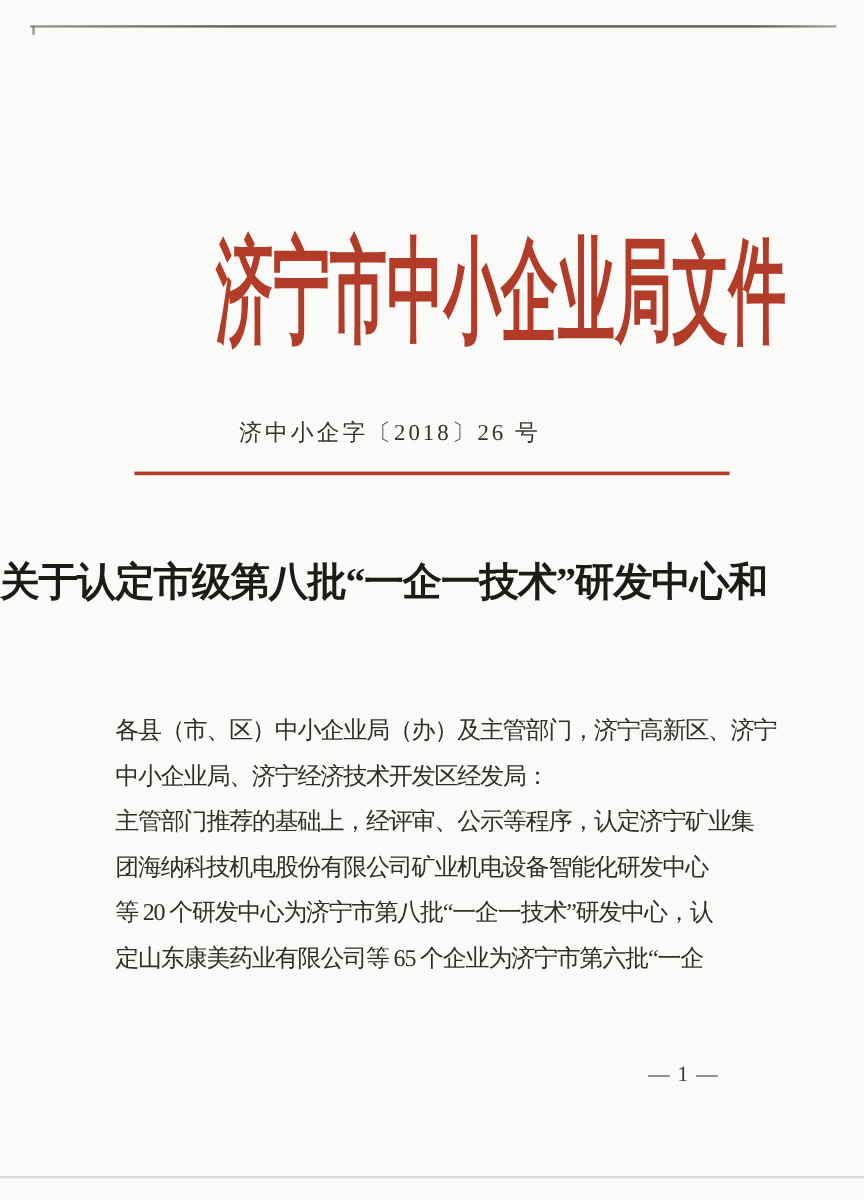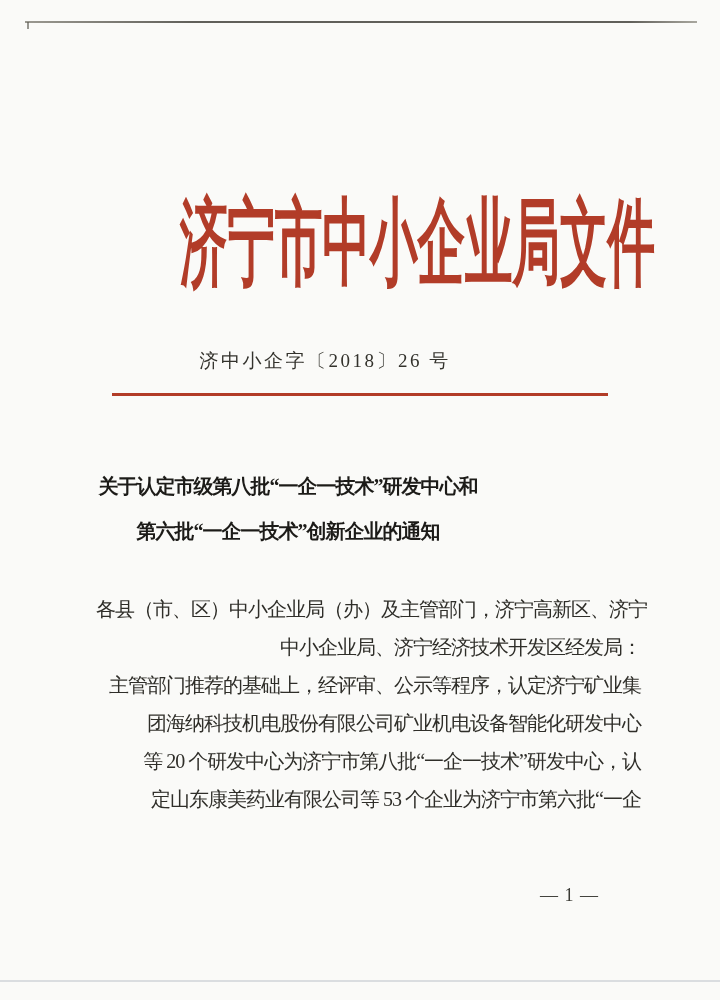--- a/index.html
+++ b/index.html
@@ -57,34 +57,33 @@
     position: absolute; top: 393px; left: 50%;
     transform: translateX(-50%);
     width: 496px; height: 3px;
     background: var(--accent-red);
   }
   .doc-title {
     position: absolute; top: 464px; left: 0; width: 576px;
     text-align: center;
     color: var(--ink-dark);
     font-weight: bold;
-    font-size: 20px; letter-spacing: -1px;
+    font-size: 33px; letter-spacing: -1px;
     line-height: 45px;
   }
   .doc-title .t-line { white-space: nowrap; }
   .body-text {
     position: absolute; top: 590px; left: 96px;
     width: 545px;
     color: var(--ink);
     font-size: 20px; letter-spacing: -1px;
   }
   .body-text .line {
     height: 38px; line-height: 38px;
     white-space: nowrap;
-    text-align: right;
   }
   .body-text .line.indent { padding-left: 44px; }
   .page-number {
     position: absolute; top: 885px; left: 540px;
     font-size: 18px; letter-spacing: 1px;
     color: #3a3a35;
     white-space: nowrap;
   }
 </style>
 </head>
@@ -96,29 +95,28 @@
   <div class="scan-top-tick"></div>
 
   <div class="agency-title">济宁市中小企业局文件</div>
 
   <div class="doc-number">济中小企字〔2018〕26 号</div>
 
   <div class="red-divider"></div>
 
   <div class="doc-title">
     <div class="t-line">关于认定市级第八批“一企一技术”研发中心和</div>
-    <div class="t-line">第六批“一企一技术”创新企业的通知</div>
   </div>
 
   <div class="body-text">
     <div class="line">各县（市、区）中小企业局（办）及主管部门，济宁高新区、济宁</div>
     <div class="line">中小企业局、济宁经济技术开发区经发局：</div>
     <div class="line">主管部门推荐的基础上，经评审、公示等程序，认定济宁矿业集</div>
     <div class="line">团海纳科技机电股份有限公司矿业机电设备智能化研发中心</div>
     <div class="line">等 20 个研发中心为济宁市第八批“一企一技术”研发中心，认</div>
-    <div class="line">定山东康美药业有限公司等 53 个企业为济宁市第六批“一企</div>
+    <div class="line">定山东康美药业有限公司等 65 个企业为济宁市第六批“一企</div>
   </div>
 
   <div class="page-number">— 1 —</div>
 
   <div class="scan-bottom-edge"></div>
 
 </div>
 
 </body></html>

